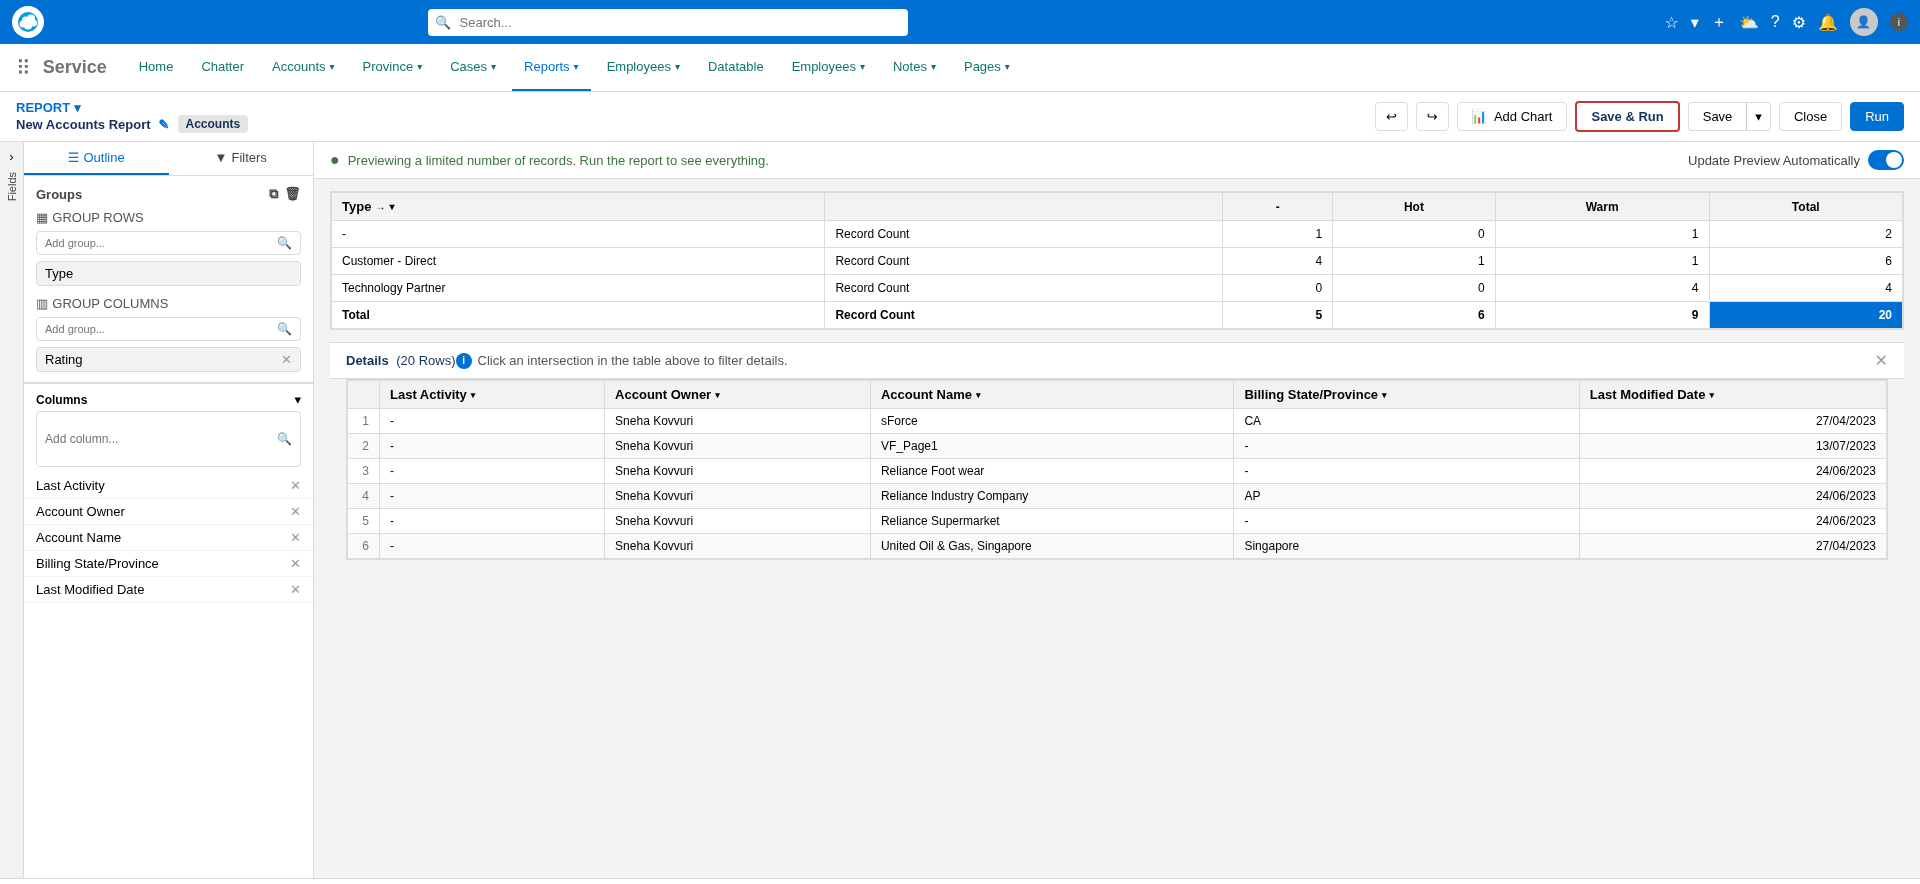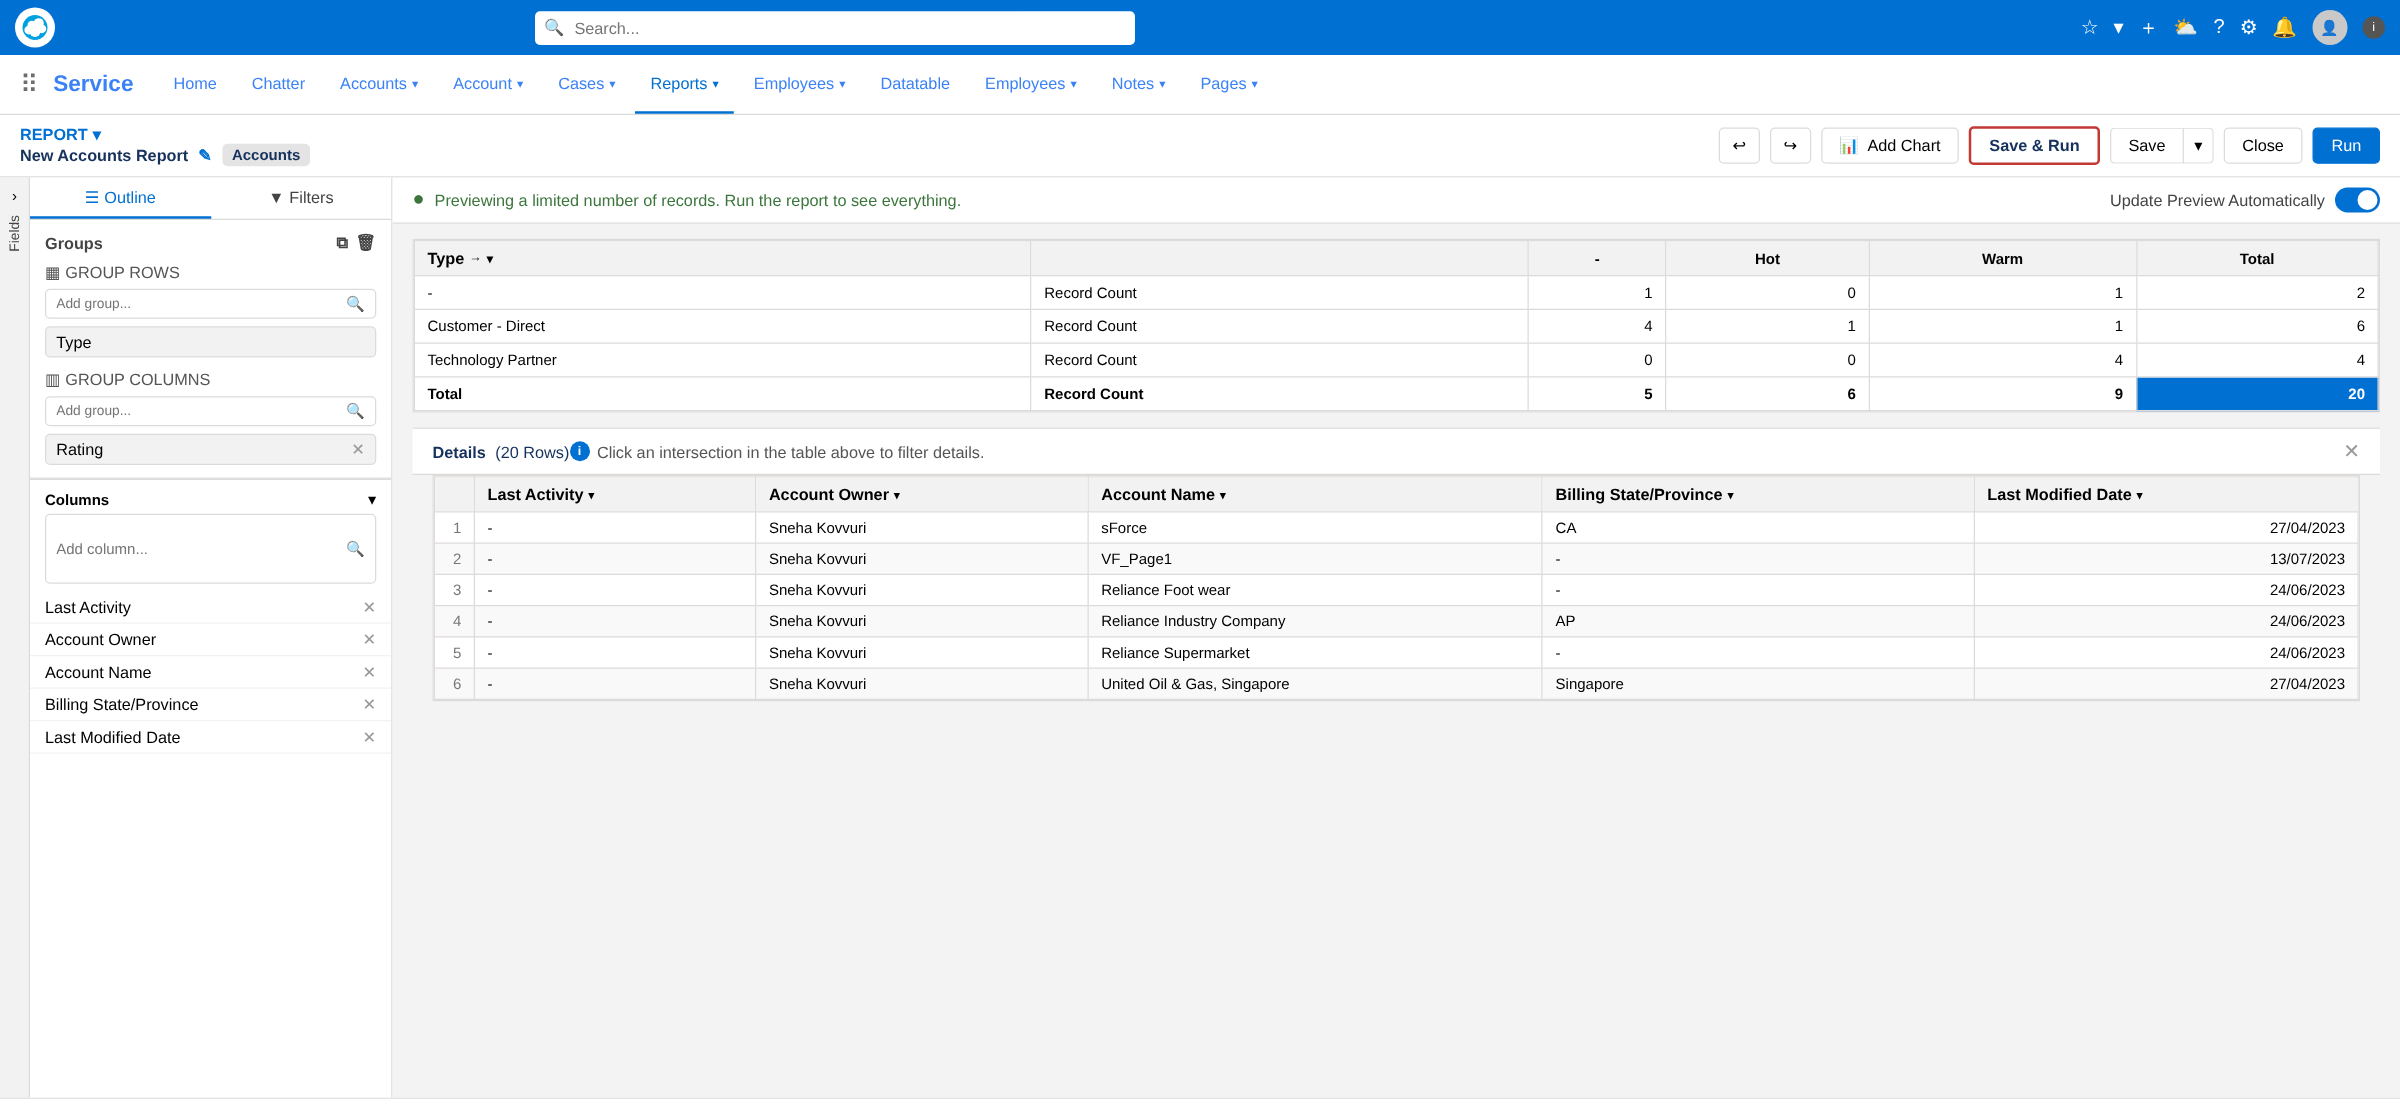--- a/index.html
+++ b/index.html
@@ -11,22 +11,22 @@
     .top-bar .logo svg { width: 24px; height: 24px; }
     .top-bar .search-bar { flex: 1; max-width: 480px; margin: 0 auto; position: relative; }
     .top-bar .search-bar input { width: 100%; padding: 6px 12px 6px 32px; border-radius: 4px; border: none; font-size: 13px; background: white; }
     .top-bar .search-bar .search-icon { position: absolute; left: 8px; top: 50%; transform: translateY(-50%); color: #999; }
     .top-bar-right { display: flex; align-items: center; gap: 12px; color: white; margin-left: auto; }
     .top-bar-right span { cursor: pointer; font-size: 16px; }
     .avatar { width: 28px; height: 28px; border-radius: 50%; background: #c9c9c9; display: flex; align-items: center; justify-content: center; font-size: 12px; }
 
     
     .nav-bar { background: white; border-bottom: 1px solid #dddbda; display: flex; align-items: center; padding: 0 16px; height: 48px; gap: 4px; }
-    .nav-bar .app-name { font-size: 18px; font-weight: bold; color: #3b82f6; margin-right: 16px; }
-    .nav-item { display: flex; align-items: center; padding: 0 12px; height: 100%; cursor: pointer; color: #3b82f6; font-size: 13px; border-bottom: 2px solid transparent; white-space: nowrap; }
+    .nav-bar .app-name { font-size: 18px; font-weight: bold; color: #737373; margin-right: 16px; }
+    .nav-item { display: flex; align-items: center; padding: 0 12px; height: 100%; cursor: pointer; color: #0f766e; font-size: 13px; border-bottom: 2px solid transparent; white-space: nowrap; }
     .nav-item.active { color: #0070d2; border-bottom: 2px solid #0070d2; }
     .nav-item .chevron { font-size: 10px; margin-left: 4px; }
     .nav-dots { font-size: 20px; margin-right: 8px; color: #706e6b; }
 
     
     .sub-header { background: white; border-bottom: 1px solid #dddbda; padding: 8px 16px; display: flex; align-items: center; justify-content: space-between; }
     .sub-header-left .report-label { font-size: 11px; color: #0070d2; font-weight: 600; display: flex; align-items: center; gap: 4px; cursor: pointer; }
     .sub-header-left .report-title { font-size: 18px; font-weight: 600; color: #16325c; display: flex; align-items: center; gap: 8px; }
     .sub-header-left .accounts-badge { background: #e4e4e4; color: #16325c; padding: 2px 8px; border-radius: 4px; font-size: 12px; }
     .sub-header-right { display: flex; align-items: center; gap: 8px; }
@@ -138,21 +138,21 @@
       <span>Home</span>
     </div>
   <div class="nav-item">
       <span>Chatter</span>
     </div>
   <div class="nav-item">
       <span>Accounts</span>
       <span class="chevron">▾</span>
     </div>
   <div class="nav-item">
-      <span>Account</span>
+      <span>Province</span>
       <span class="chevron">▾</span>
     </div>
   <div class="nav-item">
       <span>Cases</span>
       <span class="chevron">▾</span>
     </div>
   <div class="nav-item active">
       <span>Reports</span>
       <span class="chevron">▾</span>
     </div>

